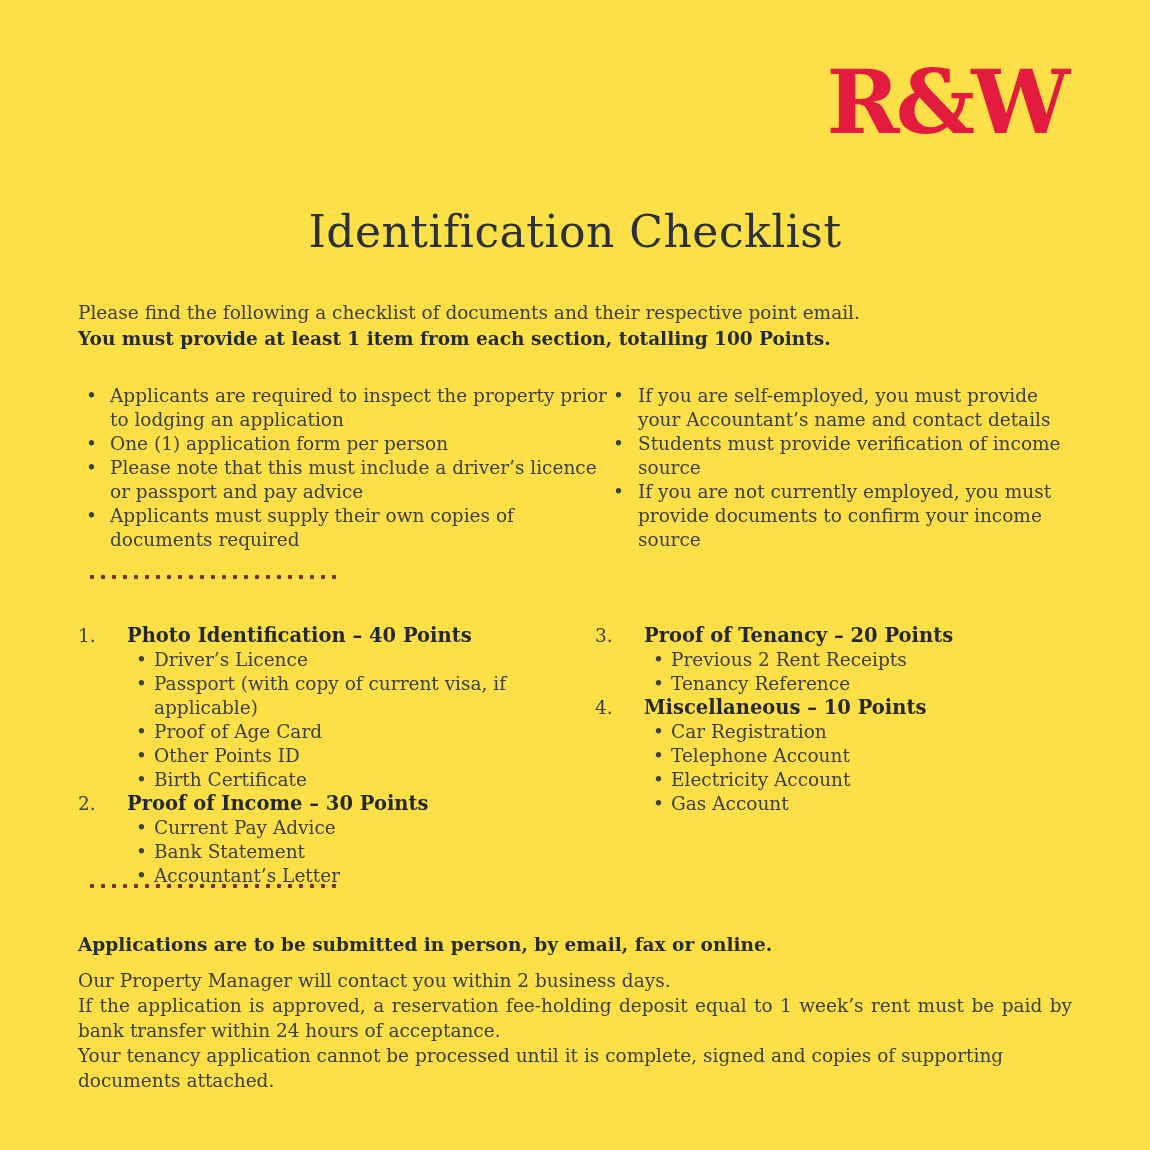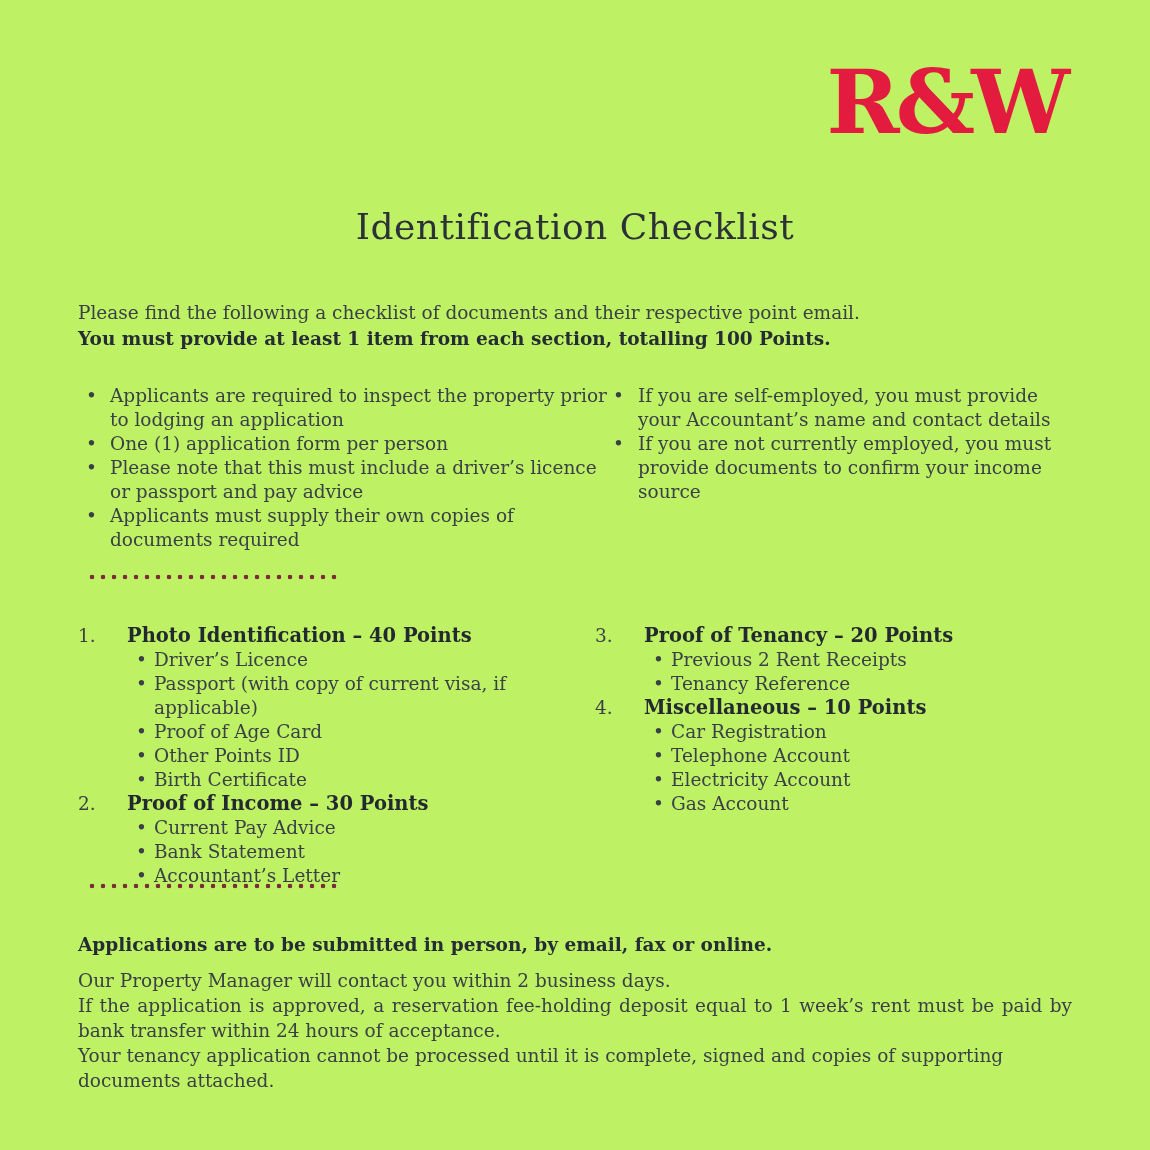--- a/index.html
+++ b/index.html
@@ -1,21 +1,21 @@
 <!DOCTYPE html>
 <html><head>
 <meta charset="utf-8">
 <style>
   * { margin: 0; padding: 0; box-sizing: border-box; }
   html, body { background: #ffffff; }
   .page {
     position: relative;
     width: 1150px;
     height: 1150px;
-    background: #bef264;
+    background: #fde047;
     font-family: "DejaVu Serif", "Liberation Serif", serif;
     color: #3b4046;
     overflow: hidden;
   }
   .logo {
     position: absolute;
     top: 58px;
     right: 84px;
     font-family: "DejaVu Serif", serif;
     font-weight: bold;
@@ -23,21 +23,21 @@
     line-height: 1;
     letter-spacing: -4px;
     color: #e31c3f;
   }
   .title {
     position: absolute;
     top: 206px;
     left: 0;
     width: 100%;
     text-align: center;
-    font-size: 36px;
+    font-size: 44px;
     font-weight: normal;
     color: #2b3137;
     letter-spacing: 0.5px;
   }
   .intro {
     position: absolute;
     top: 300px;
     left: 78px;
     right: 78px;
     font-size: 18.5px;
@@ -131,20 +131,21 @@
 
   <div class="notes">
     <ul class="note-col-left">
       <li>Applicants are required to inspect the property prior to lodging an application</li>
       <li>One (1) application form per person</li>
       <li>Please note that this must include a driver’s licence or passport and pay advice</li>
       <li>Applicants must supply their own copies of documents required</li>
     </ul>
     <ul class="note-col-right">
       <li>If you are self-employed, you must provide your Accountant’s name and contact details</li>
+      <li>Students must provide verification of income source</li>
       <li>If you are not currently employed, you must provide documents to confirm your income source</li>
     </ul>
   </div>
 
   <div class="dotted dotted-1"></div>
 
   <div class="sections">
 
     <div class="sec-col-left">
 

